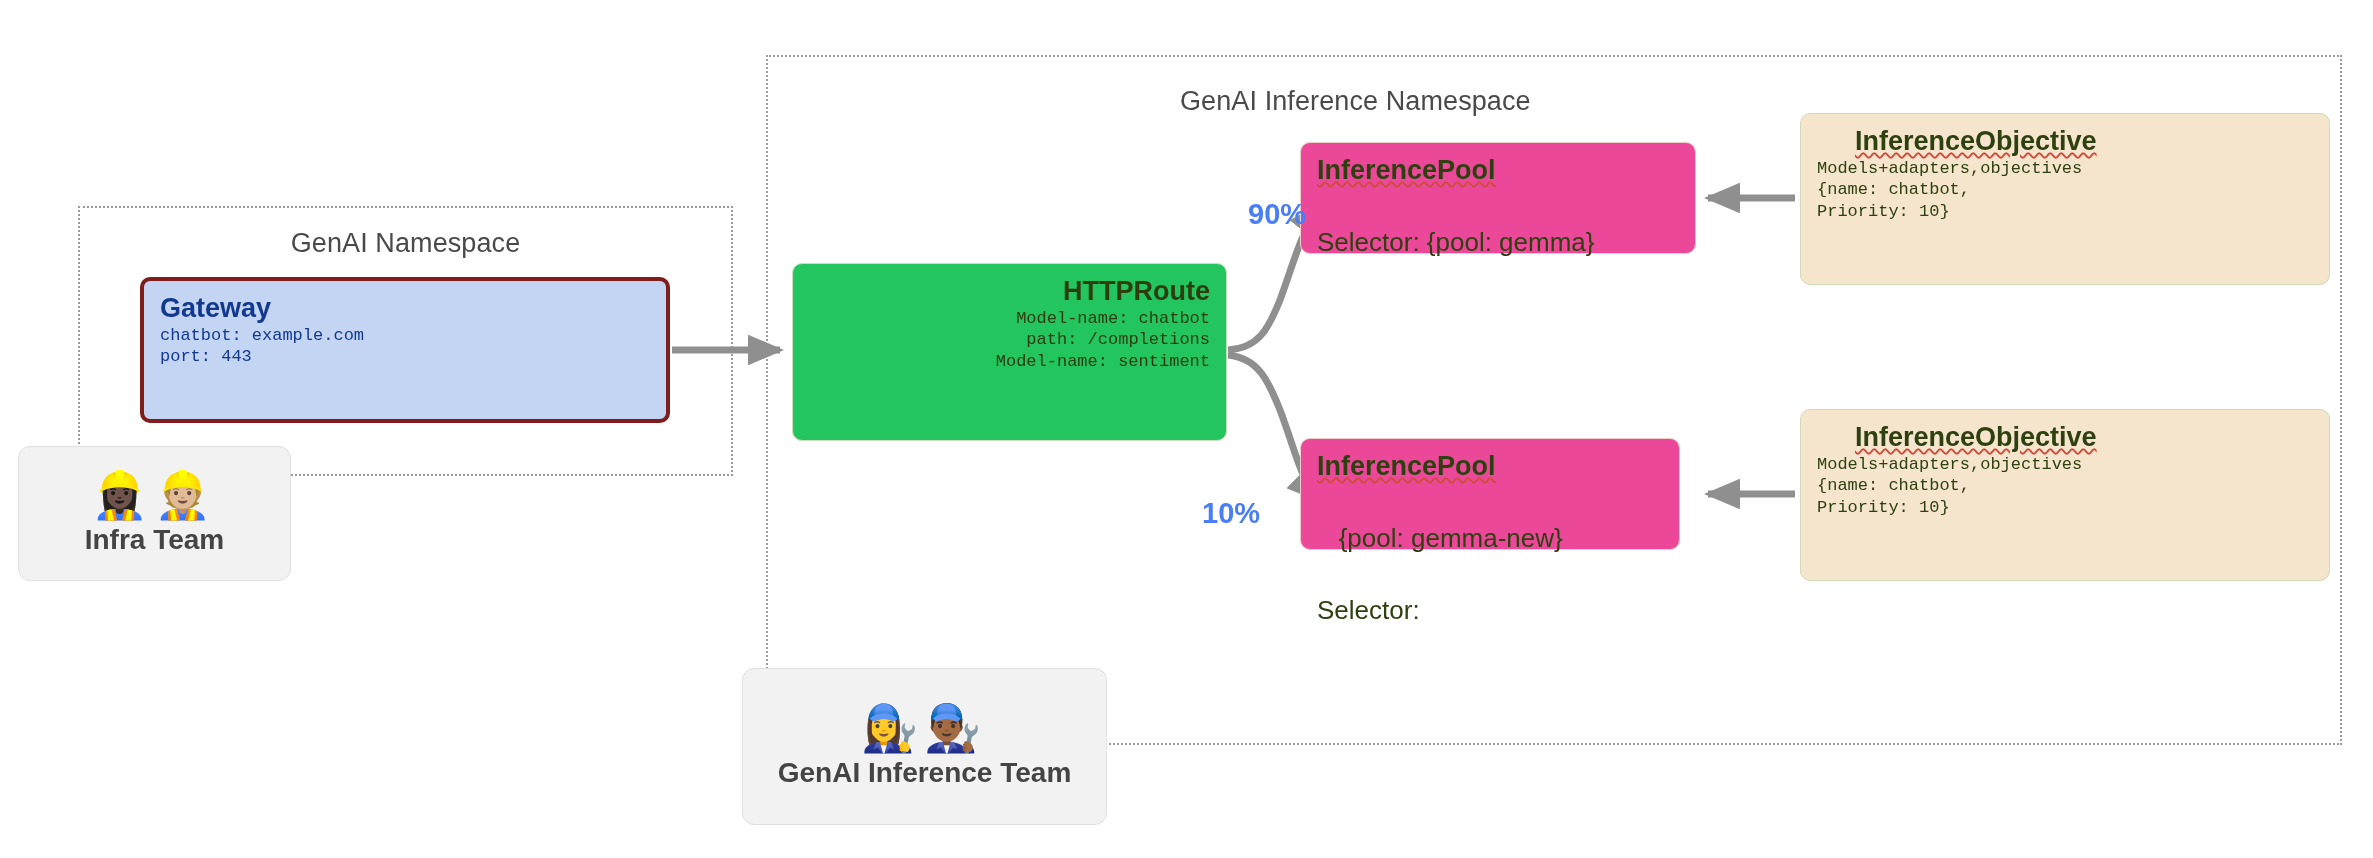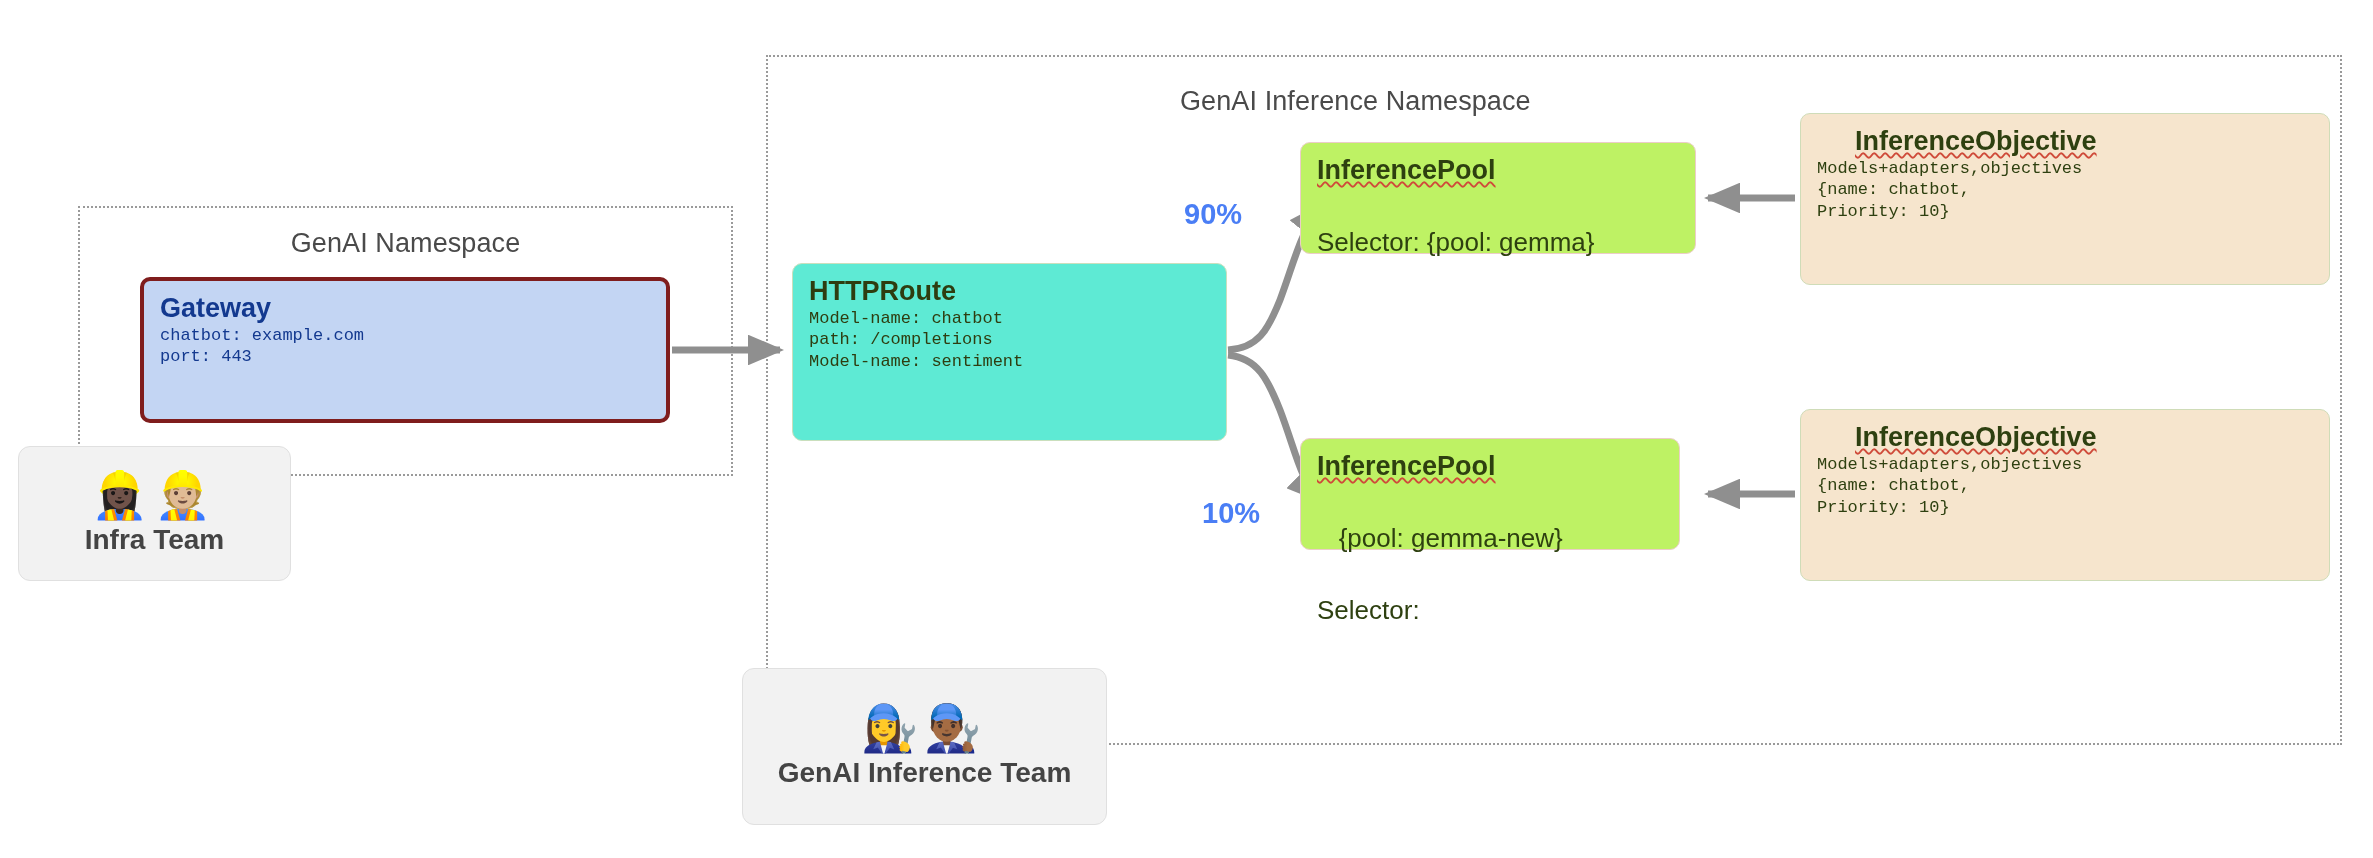--- a/index.html
+++ b/index.html
@@ -69,28 +69,29 @@
   }
 
   .node.gateway {
     background: #c3d5f3;
     border: 4px solid #7f1d1d;
   }
   .node.gateway .node-title { color: #13398f; }
   .node.gateway .node-body  { color: #13398f; }
 
   .node.httproute {
-    background: #5eead4;
+    background: #22c55e;
     border: 1px solid #cadfbd;
+    text-align: right;
   }
   .node.httproute .node-title { color: #2e3d10; }
   .node.httproute .node-body  { color: #2e3d10; }
 
   .node.pool {
-    background: #bef264;
+    background: #ec4899;
     border: 1px solid #eccdc8;
   }
   .node.pool .node-title      { color: #2e4010; }
   .node.pool .node-body-sans  { color: #2e4010; margin-top: 40px; }
 
   .node.objective {
     background: #f6e5cd;
     border: 1px solid #cfdcb8;
   }
   .node.objective .node-title { color: #2e4010; margin-left: 38px; }
@@ -211,21 +212,21 @@
     <div class="node-body">Priority: 10}</div>
   </div>
 
   <div class="node objective" style="left:1800px; top:409px; width:530px; height:172px;">
     <div class="node-title spell" style="display:inline-block;">InferenceObjective</div>
     <div class="node-body">Models+adapters,objectives</div>
     <div class="node-body">{name: chatbot,</div>
     <div class="node-body">Priority: 10}</div>
   </div>
 
-  <div class="edge-label" style="left:1184px; top:198px;">90%</div>
+  <div class="edge-label" style="left:1248px; top:198px;">90%</div>
   <div class="edge-label" style="left:1202px; top:497px;">10%</div>
 
   <div class="team-card" style="left:18px; top:446px; width:273px; height:135px;">
     <div class="team-emoji">👷🏿‍♀️👷🏼</div>
     <div class="team-label">Infra Team</div>
   </div>
 
   <div class="team-card" style="left:742px; top:668px; width:365px; height:157px;">
     <div class="team-emoji">👩‍🔧👨🏾‍🔧</div>
     <div class="team-label">GenAI Inference Team</div>

